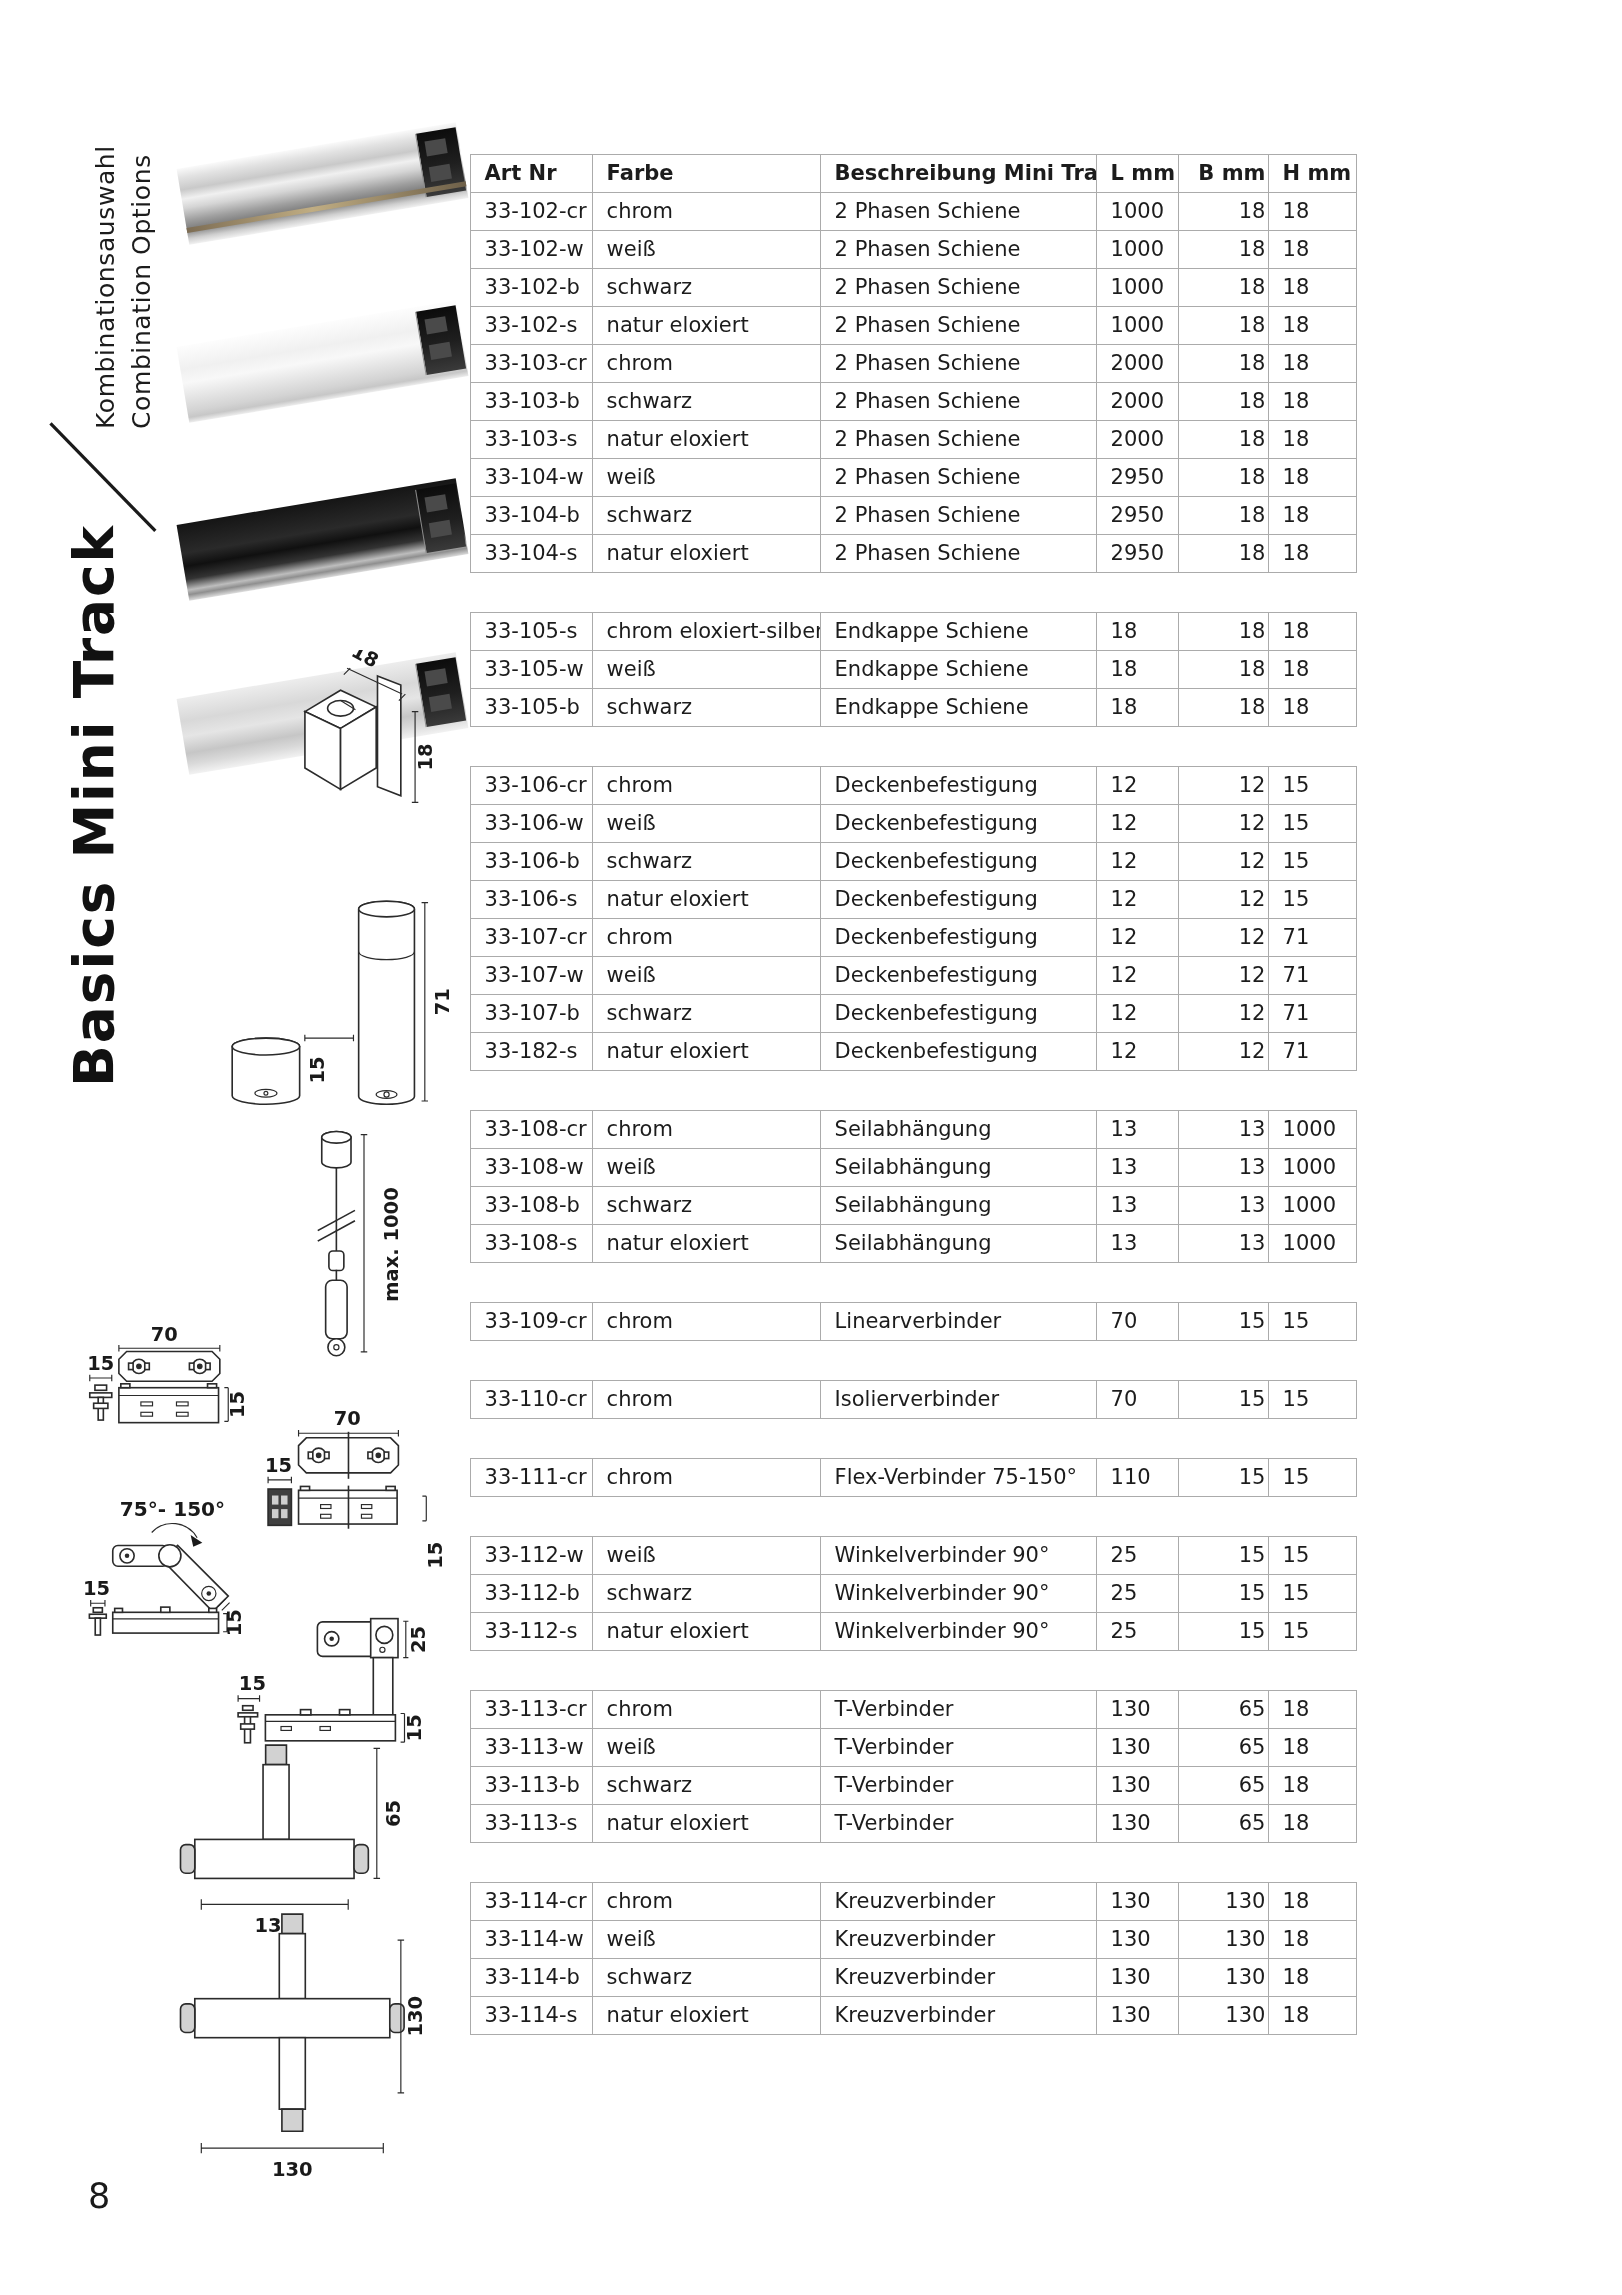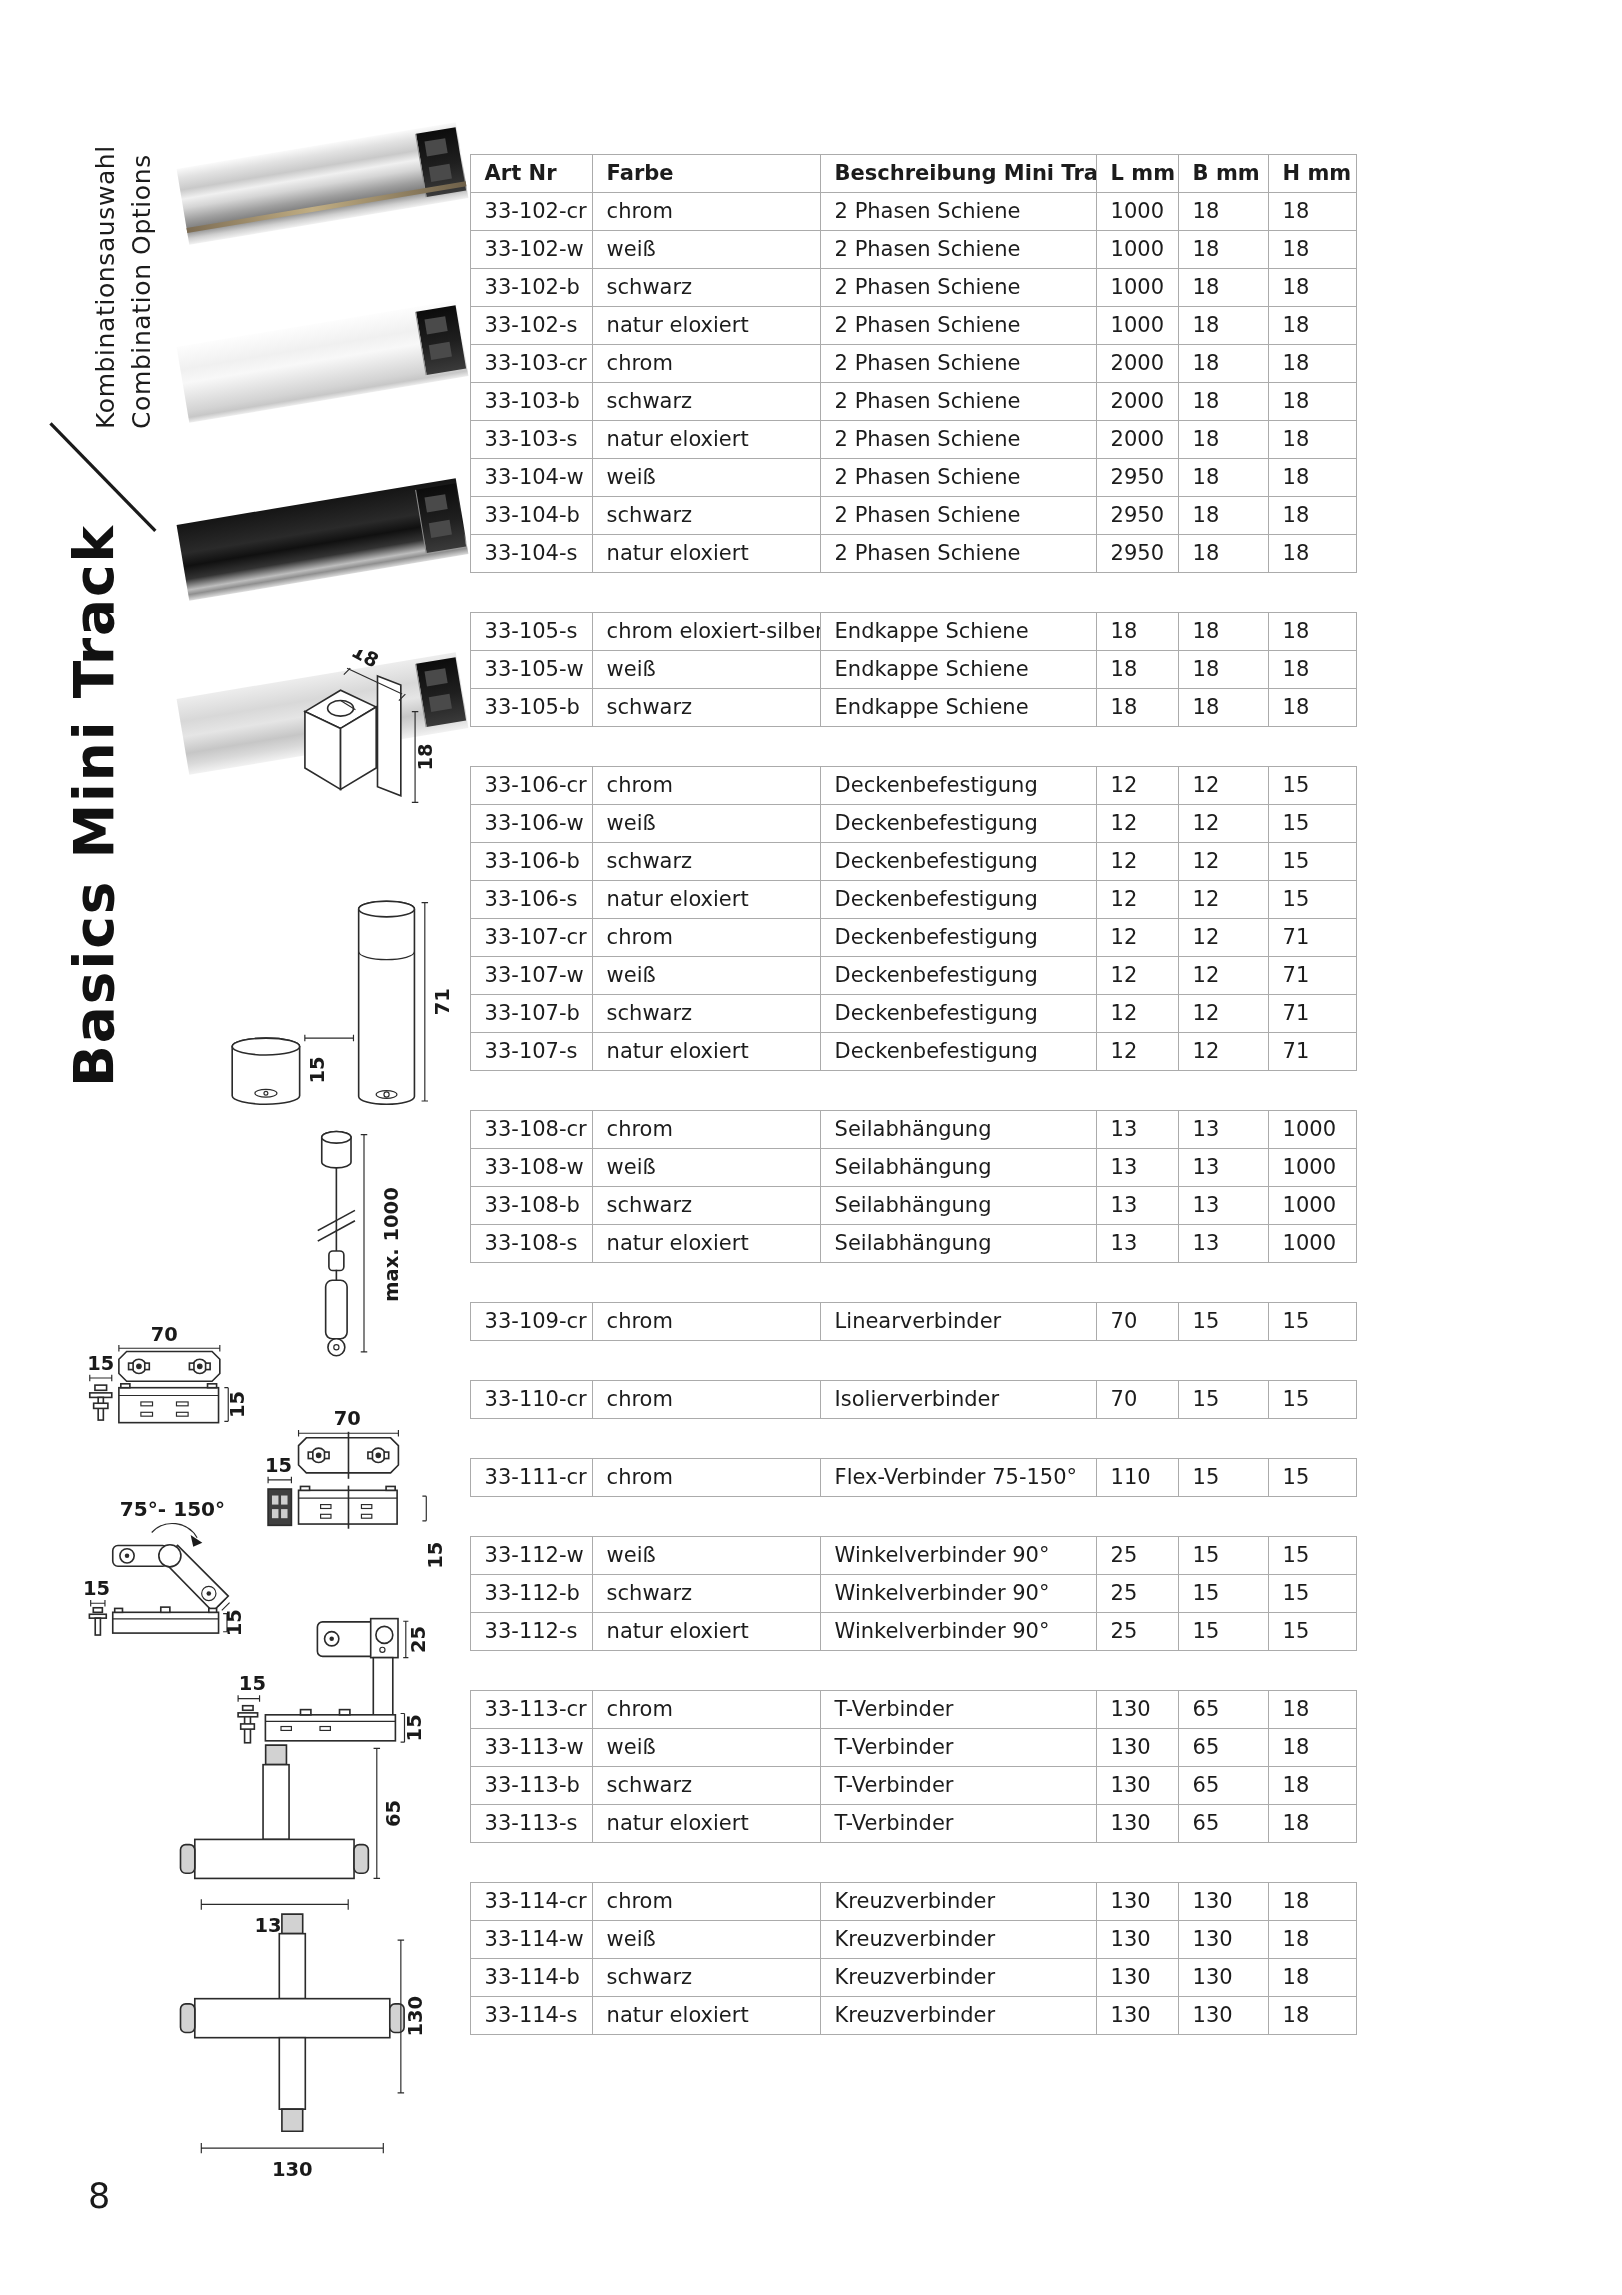--- a/index.html
+++ b/index.html
@@ -64,21 +64,21 @@
     border:1.3px solid #ababab;height:38px;box-sizing:border-box;
     padding:0 2.6px 0 13.6px;font-size:21px;line-height:1.1;
     text-align:left;vertical-align:middle;white-space:nowrap;
     color:#1c1c1c;background:#fff;overflow:hidden;
   }
   .grp th{font-weight:700;}
   .grp th:nth-child(1),.grp td:nth-child(1){width:122px;}
   .grp th:nth-child(2),.grp td:nth-child(2){width:228px;}
   .grp th:nth-child(3),.grp td:nth-child(3){width:276px;}
   .grp th:nth-child(4),.grp td:nth-child(4){width:82px;}
-  .grp th:nth-child(5),.grp td:nth-child(5){width:90px;}
+  .grp th:nth-child(5),.grp td:nth-child(5){width:90px;text-align:right;}
   .grp th:nth-child(6),.grp td:nth-child(6){width:88px;}
 </style>
 </head>
 <body>
 
 <div id="page-title">Basics Mini Track</div>
 <div id="subtitle-de" class="subtitle">Kombinationsauswahl</div>
 <div id="subtitle-en" class="subtitle">Combination Options</div>
 <svg id="diagonal-line" width="123" height="123" viewBox="0 0 190 190">
   <line x1="10" y1="10" x2="172" y2="176" stroke="#1a1a1a" stroke-width="5"></line>
@@ -519,21 +519,21 @@
         </tr>
         <tr>
           <td>33-107-b</td>
           <td>schwarz</td>
           <td>Deckenbefestigung</td>
           <td>12</td>
           <td>12</td>
           <td>71</td>
         </tr>
         <tr>
-          <td>33-107-s</td>
+          <td>33-182-s</td>
           <td>natur eloxiert</td>
           <td>Deckenbefestigung</td>
           <td>12</td>
           <td>12</td>
           <td>71</td>
         </tr>
       </tbody>
     </table>
     <table class="grp">
       <tbody>

